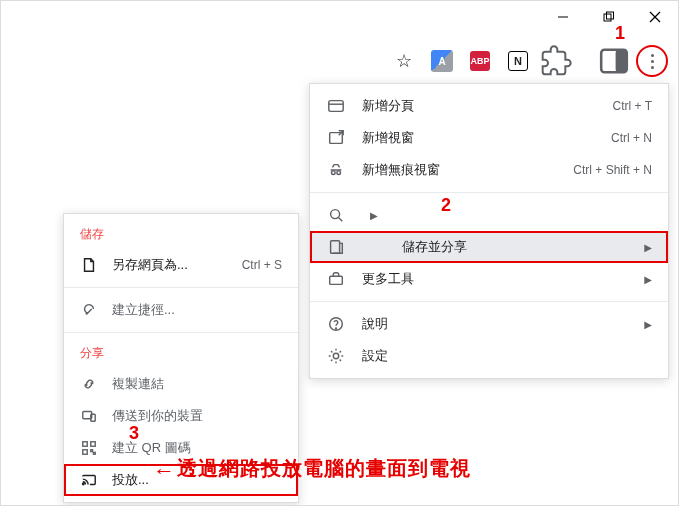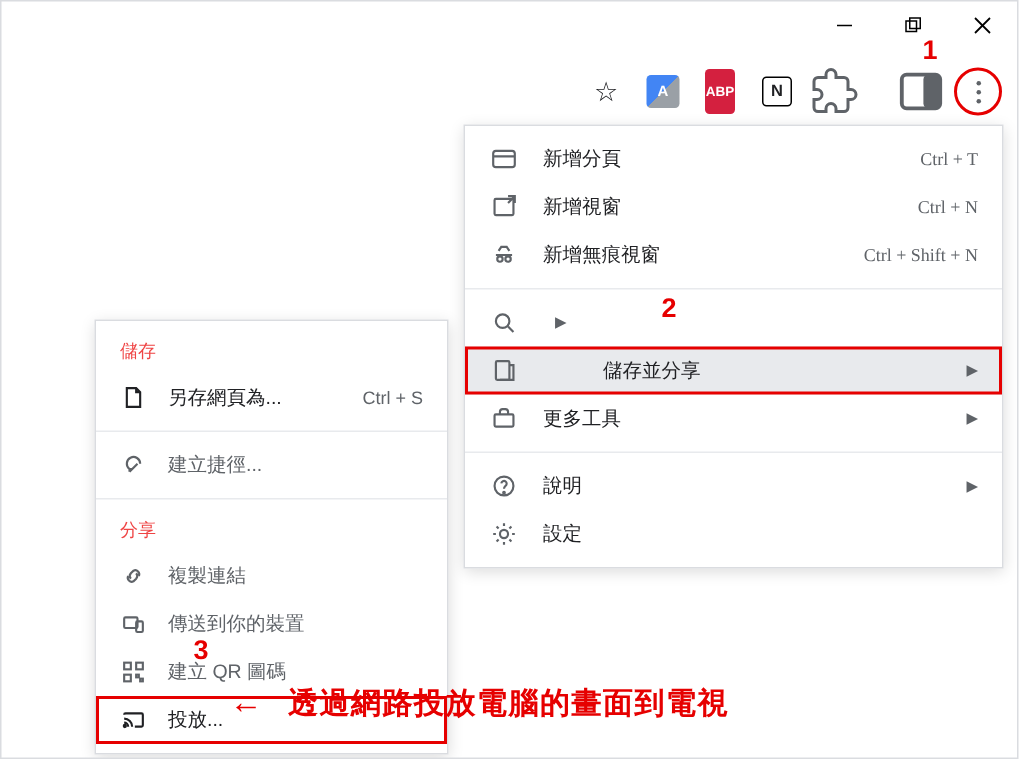--- a/index.html
+++ b/index.html
@@ -31,21 +31,21 @@
     display: flex; align-items: center; gap: 6px;
     height: 40px;
   }
   .tb-icon {
     width: 32px; height: 32px;
     display: flex; align-items: center; justify-content: center;
     border-radius: 50%;
   }
   .star { font-size: 18px; }
   .abp {
-    width: 20px; height: 30px; background: #d4203f;
+    width: 20px; height: 20px; background: #d4203f;
     color: #fff; font-size: 9px; font-weight: bold;
     display: flex; align-items: center; justify-content: center;
     border-radius: 3px;
   }
   .notion {
     width: 20px; height: 20px; border: 1.5px solid #000;
     border-radius: 3px; font-size: 11px; font-weight: bold;
     display: flex; align-items: center; justify-content: center;
   }
   .kebab {
@@ -79,21 +79,21 @@
     gap: 40px;
   }
   .menu-icon {
     width: 20px; height: 20px;
     margin-right: 16px;
     display: flex; align-items: center; justify-content: center;
     color: #5f6368;
   }
   .menu-icon svg { width: 18px; height: 18px; stroke: currentColor; fill: none; stroke-width: 1.6; }
   .menu-label { flex: 1; }
-  .menu-shortcut { color: #5f6368; font-size: 12px; font-family: Liberation Serif, serif; }
+  .menu-shortcut { color: #5f6368; font-size: 12px; }
   .menu-arrow { color: #5f6368; font-size: 10px; margin-left: 8px; }
   .menu-sep { height: 1px; background: #e8eaed; margin: 6px 0; }
   
   .sub-menu {
     position: absolute;
     top: 212px; left: 62px;
     width: 236px;
     background: #fff;
     border: 1px solid #dadce0;
     box-shadow: 0 2px 10px rgba(0,0,0,0.15);
@@ -353,13 +353,13 @@
         </svg>
       </span>
     <span>投放...</span>
   </div>
 </div>
 
 <div class="annot" style="top:22px; left:614px;">1</div>
 <div class="annot" style="top:194px; left:440px;">2</div>
 <div class="annot" style="top:422px; left:128px;">3</div>
 <div class="annot-arrow" style="top:454px; left:152px;">←</div>
-<div class="annot-text" style="top:454px; left:191px;">透過網路投放電腦的畫面到電視</div>
+<div class="annot-text" style="top:454px; left:176px;">透過網路投放電腦的畫面到電視</div>
 
 </body></html>

